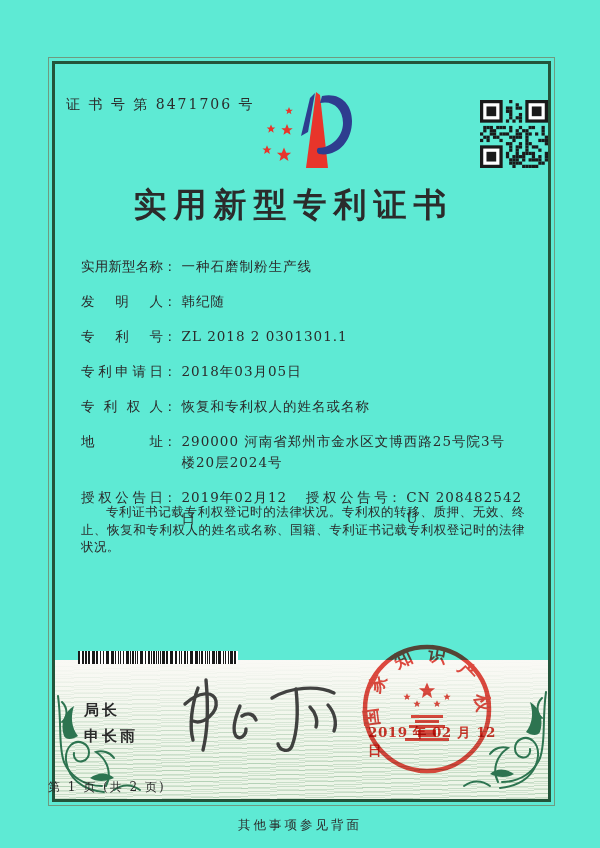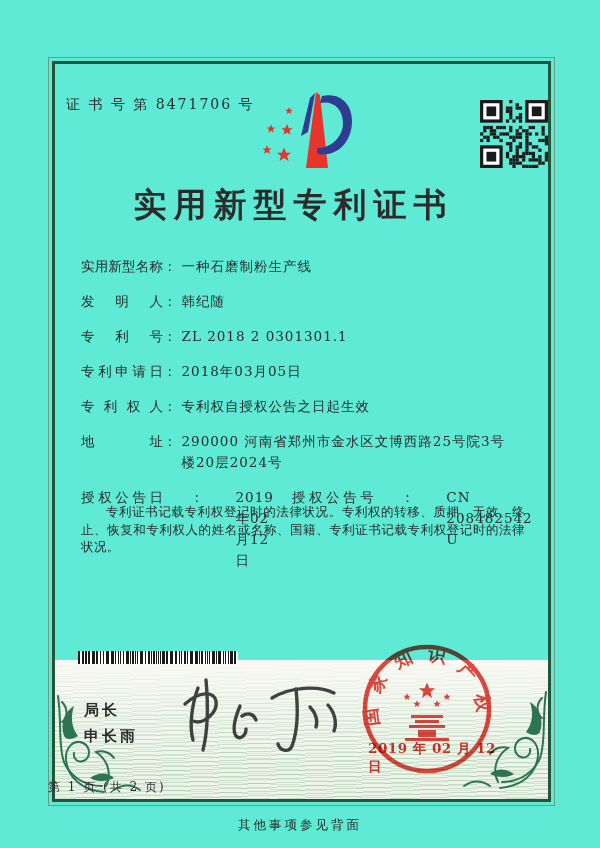--- a/index.html
+++ b/index.html
@@ -22,30 +22,30 @@
   .title{position:absolute;left:40px;top:183px;width:507px;text-align:center;
         font-size:33px;font-weight:700;letter-spacing:7px;}
   .logo{position:absolute;left:258px;top:90px;width:96px;height:84px;}
   .qr{position:absolute;left:480px;top:100px;width:68px;height:68px;}
   .fields{position:absolute;left:81px;top:256px;width:444px;font-size:13.5px;}
   .frow{display:flex;margin-bottom:14px;line-height:21px;align-items:flex-start;}
   .flabel{display:inline-block;width:82px;text-align:justify;text-align-last:justify;flex:none;}
   .colon{flex:none;margin-right:5px;}
   .fvalue{letter-spacing:1px;}
   .fvalue.wrap{max-width:334px;}
-  .pair{display:flex;gap:27px;}
+  .pair{display:flex;}
   .pair2{margin-left:18px;}
   .paras{position:absolute;left:81px;top:503px;width:444px;font-size:12.5px;
         line-height:17.5px;text-align:justify;letter-spacing:0.4px;}
   .paras p{margin:0;text-indent:2em;}
   .barcode{position:absolute;left:78px;top:651px;width:160px;height:13px;}
   .signer{position:absolute;left:84px;top:697px;font-size:15px;line-height:26px;letter-spacing:3px;font-weight:bold;}
   .signature{position:absolute;left:168px;top:674px;width:185px;height:85px;}
   .seal{position:absolute;left:359px;top:641px;width:136px;height:136px;mix-blend-mode:multiply;}
-  .seal-date{position:absolute;left:368px;top:740px;width:130px;font-size:13.5px;font-weight:700;
+  .seal-date{position:absolute;left:368px;top:724px;width:130px;font-size:13.5px;font-weight:700;
         color:#d8372c;letter-spacing:0.5px;mix-blend-mode:multiply;}
   .page-num{position:absolute;left:48px;top:779px;width:507px;text-align:left;
         font-size:12px;letter-spacing:2px;}
   .back-note{position:absolute;left:0;top:817px;width:600px;text-align:center;
         font-size:12.5px;letter-spacing:3px;}
   .flourish-l{position:absolute;left:50px;top:694px;width:96px;height:106px;}
   .flourish-r{position:absolute;left:458px;top:686px;width:96px;height:114px;transform:scaleX(-1);}
 </style>
 </head>
 <body>
@@ -251,21 +251,21 @@
       <span class="fvalue">ZL 2018 2 0301301.1</span>
     </div>
     <div class="frow">
       <span class="flabel">专利申请日</span>
         <span class="colon">：</span>
       <span class="fvalue">2018年03月05日</span>
     </div>
     <div class="frow">
       <span class="flabel">专 利 权 人</span>
         <span class="colon">：</span>
-      <span class="fvalue">专利权自授权公告之日起生效</span>
+      <span class="fvalue">恢复和专利权人的姓名或名称</span>
     </div>
     <div class="frow">
       <span class="flabel">地　　址</span>
         <span class="colon">：</span>
       <span class="fvalue wrap">290000 河南省郑州市金水区文博西路25号院3号楼20层2024号</span>
     </div>
     <div class="frow">
       <span class="pair">
         <span class="flabel">授权公告日</span>
           <span class="colon">：</span>

